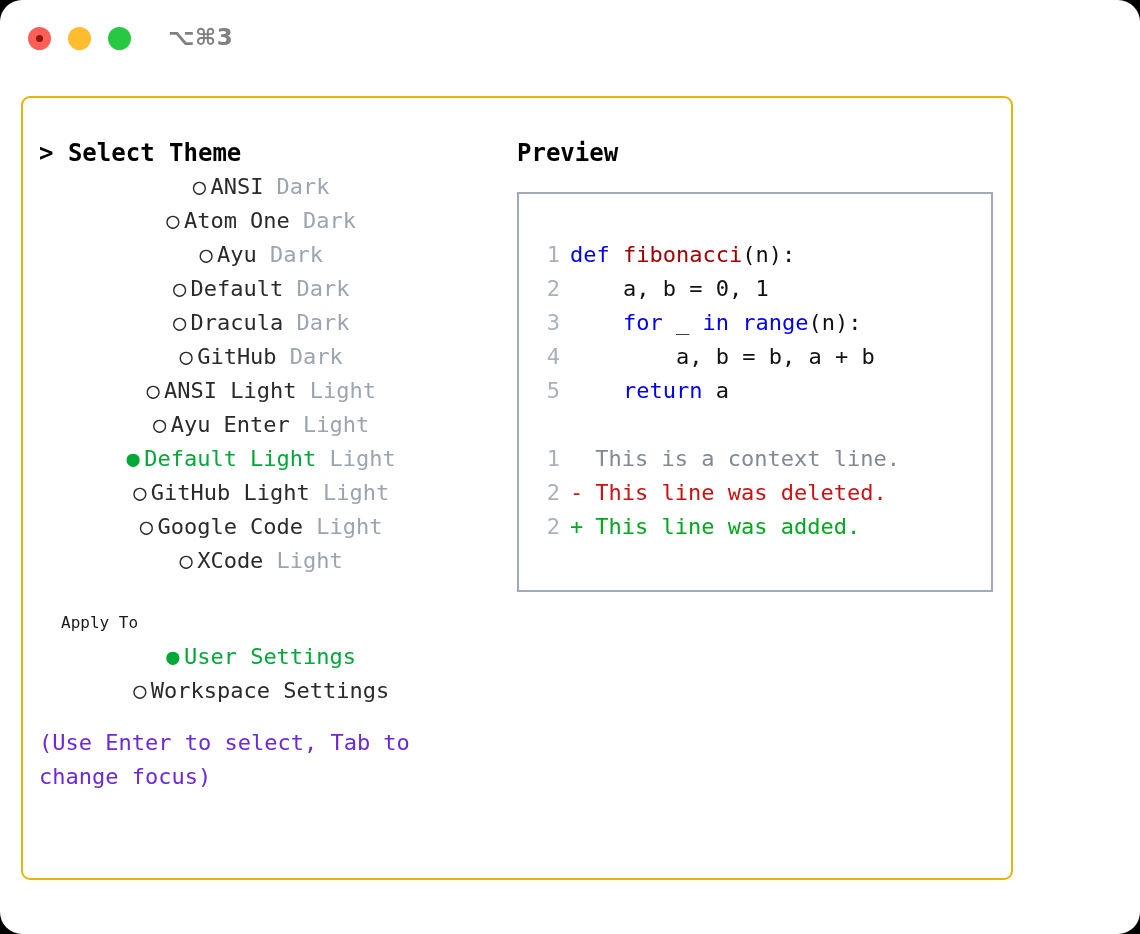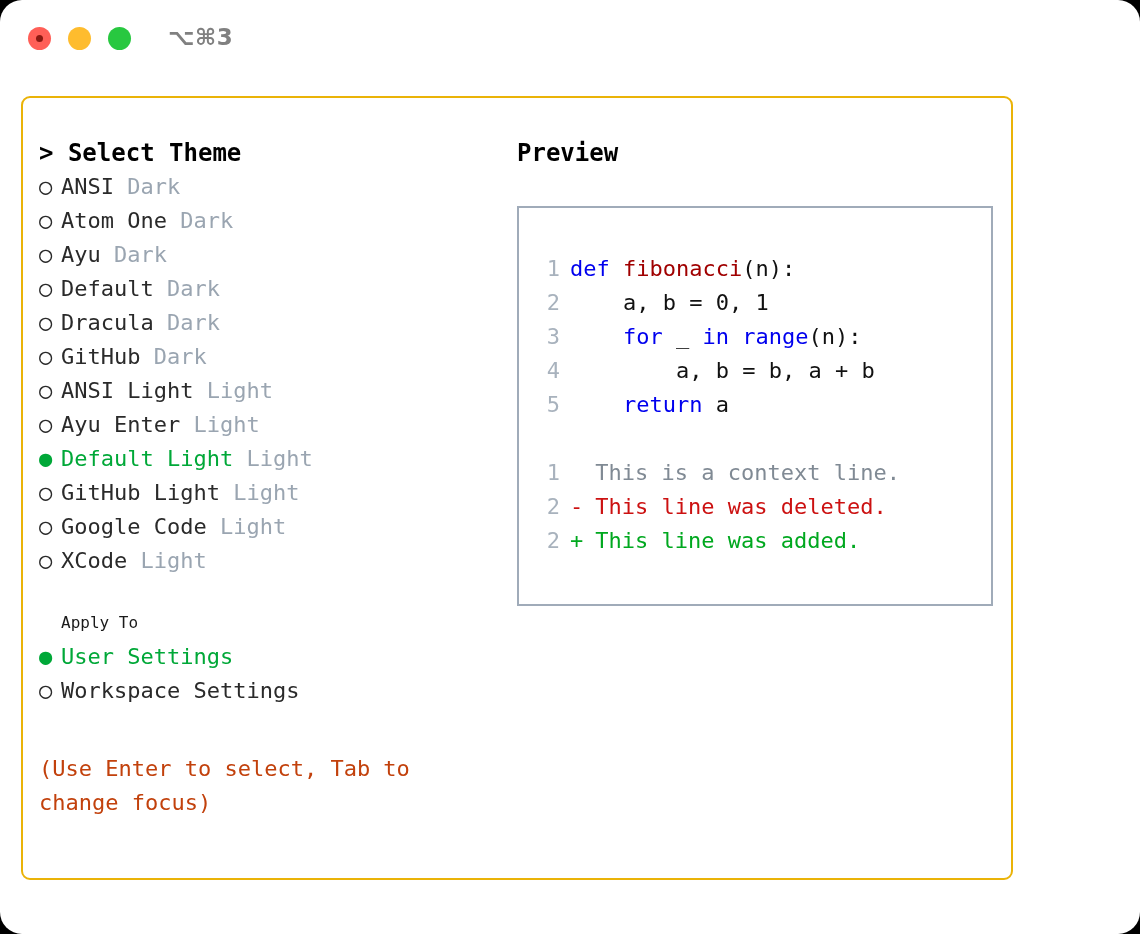--- a/index.html
+++ b/index.html
@@ -92,20 +92,21 @@
     font-weight: bold;
     color: #000000;
     line-height: 34px;
     white-space: pre;
   }
   .opt-row {
     font-size: 22px;
     line-height: 34px;
     color: #2a2a2a;
     white-space: pre;
+    text-align: center;
   }
   .opt-marker {
     display: inline-block;
     width: 22px;
     color: #2a2a2a;
   }
   .opt-row.selected .opt-marker,
   .opt-row.selected .opt-label { color: #00a838; }
   .opt-label { color: #2a2a2a; }
   .opt-kind  { color: #9aa5b1; }
@@ -113,42 +114,42 @@
   #apply-section { margin-top: 28px; }
   #apply-title {
     font-size: 16px;
     line-height: 34px;
     color: #1a1a1a;
     padding-left: 22px;
     white-space: pre;
   }
 
   #hint-text {
-    margin-top: 44px;
+    margin-top: 18px;
     font-size: 22px;
     line-height: 34px;
-    color: #c2410c;
+    color: #6d28d9;
     width: 400px;
   }
 
   
   #preview-column {
     position: absolute;
     left: 494px;
     top: 38px;
     width: 500px;
   }
   #preview-title {
     font-size: 24px;
     font-weight: bold;
     color: #000000;
     line-height: 34px;
   }
   #preview-box {
-    margin-top: 36px;
+    margin-top: 22px;
     width: 476px;
     height: 400px;
     border: 2px solid #a0abb9;
     background: #ffffff;
     box-sizing: border-box;
     padding: 44px 0 0 0;
   }
   .code-line {
     font-size: 22px;
     line-height: 34px;

